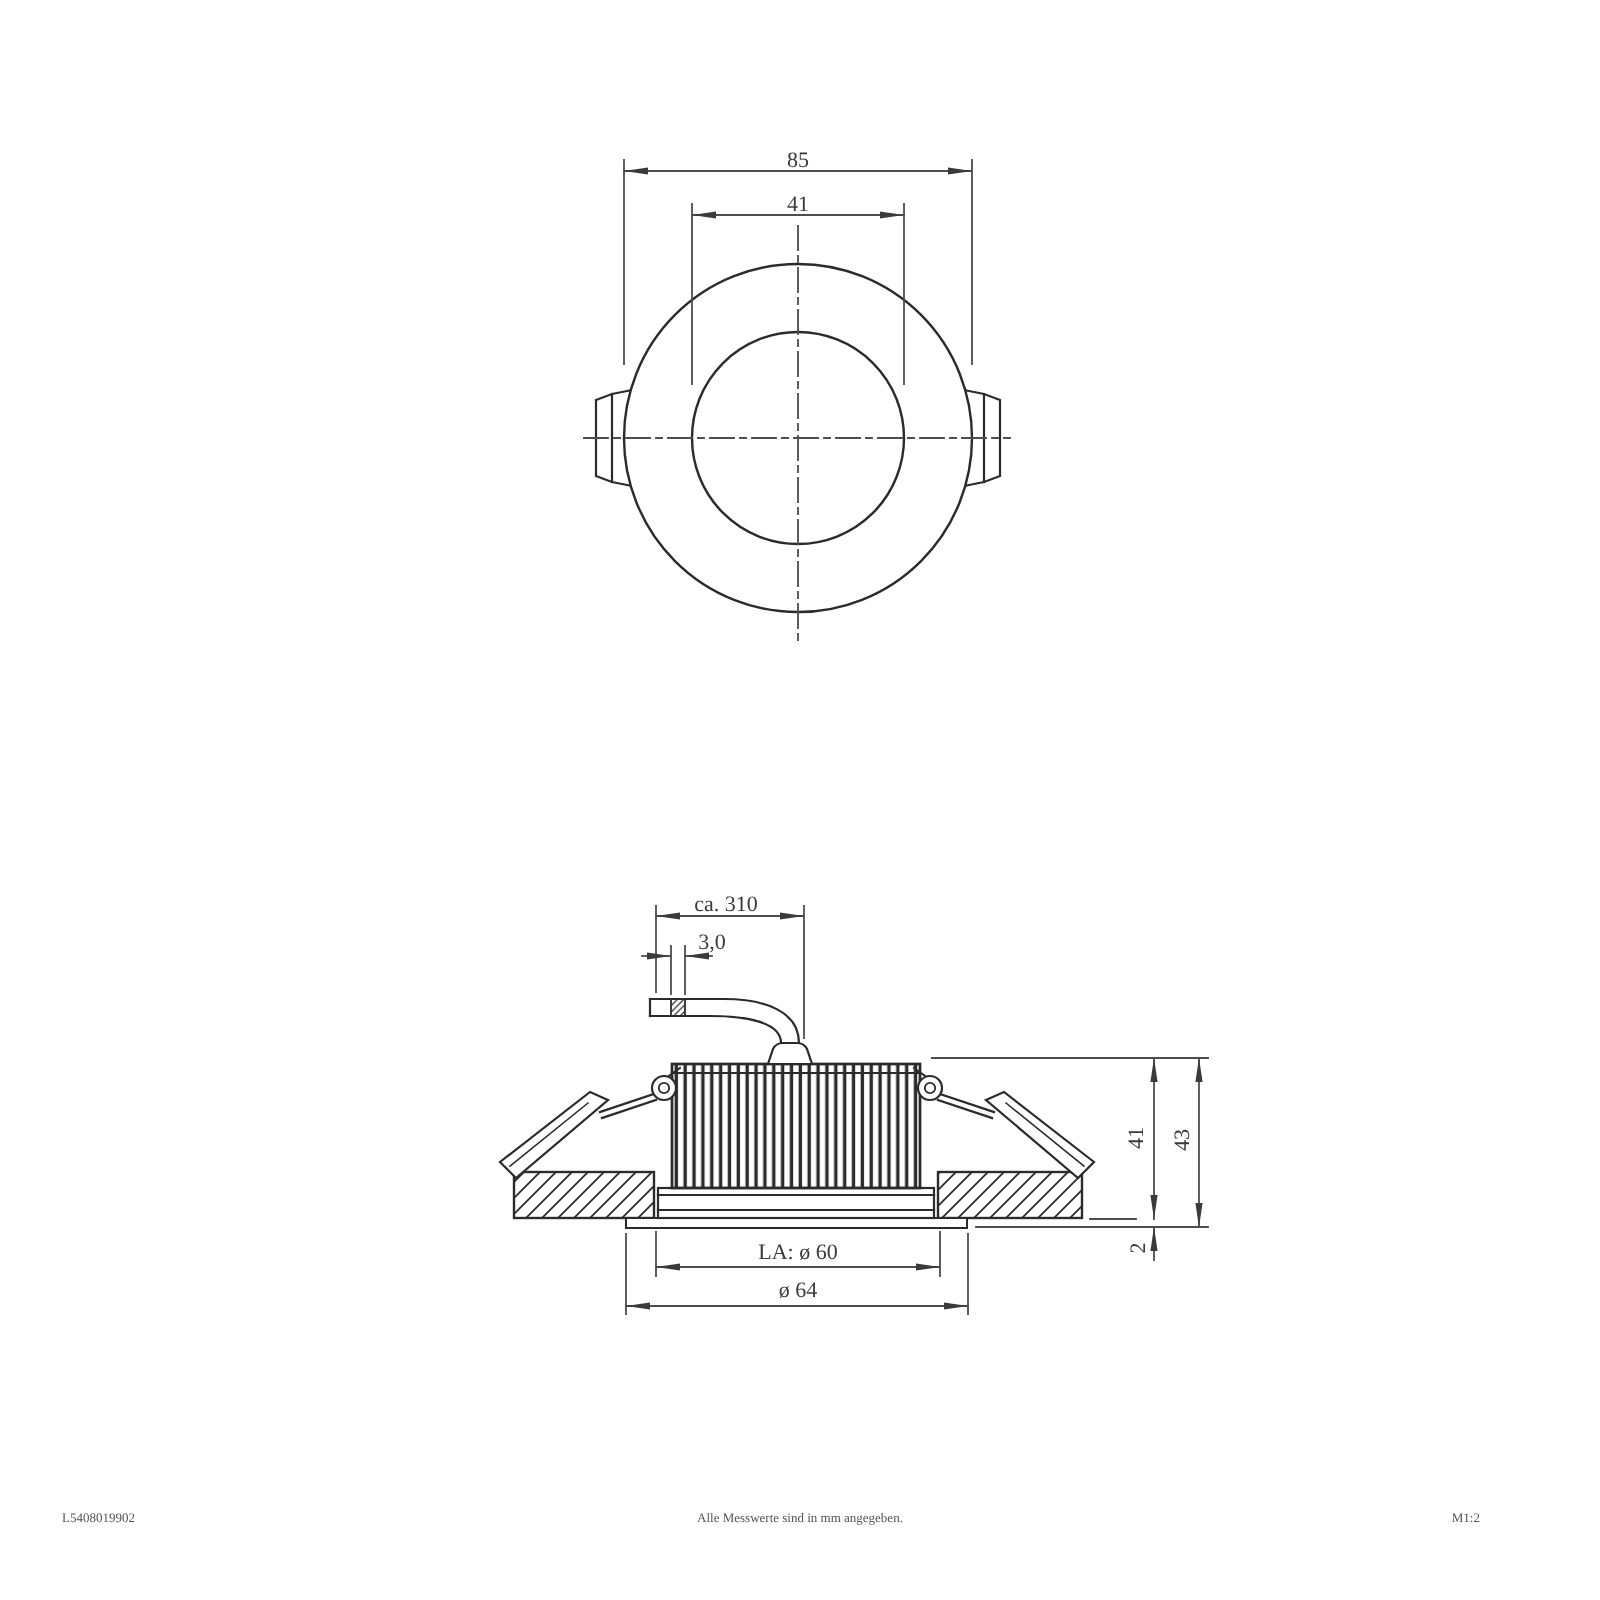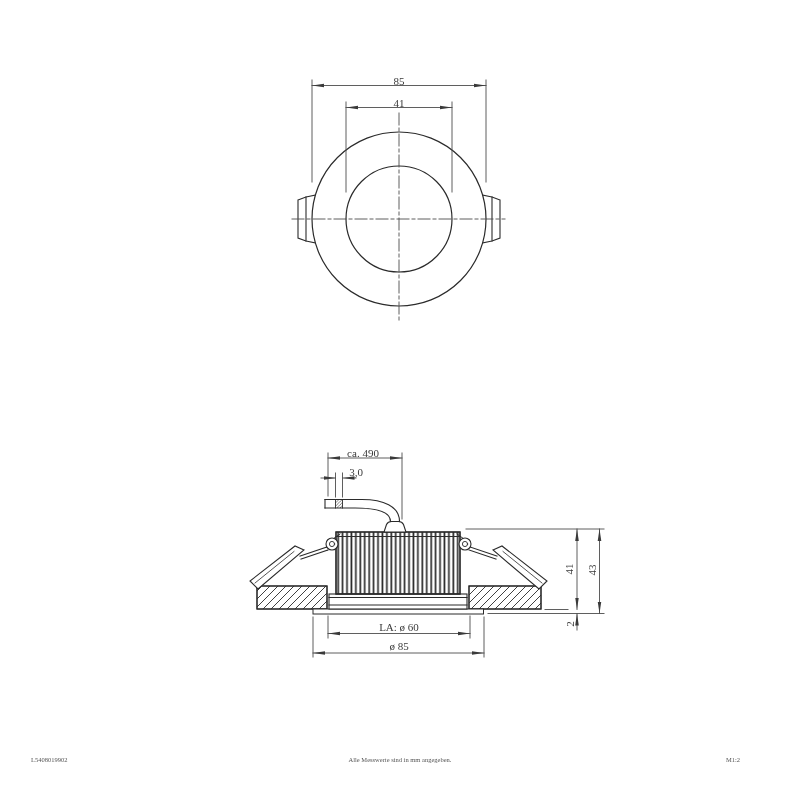--- a/index.html
+++ b/index.html
@@ -152,25 +152,25 @@
       <g stroke="#4d4d4d" stroke-width="0.9">
         <line x1="313" y1="617" x2="313" y2="657"></line>
         <line x1="484" y1="617" x2="484" y2="657"></line>
         <line x1="313" y1="653" x2="484" y2="653" marker-start="url(#arr)" marker-end="url(#arr)"></line>
       </g>
     </g>
   </svg>
 
   <div class="dim" style="left:399px;top:81px">85</div>
   <div class="dim" style="left:399px;top:103px">41</div>
-  <div class="dim" style="left:363px;top:453px">ca. 490</div>
+  <div class="dim" style="left:363px;top:453px">ca. 310</div>
   <div class="dim" style="left:356px;top:472px">3,0</div>
   <div class="dim rot" style="left:569px;top:569px">41</div>
   <div class="dim rot" style="left:592px;top:570px">43</div>
   <div class="dim rot" style="left:570px;top:624px">2</div>
   <div class="dim" style="left:399px;top:627px">LA: ø 60</div>
-  <div class="dim" style="left:399px;top:646px">ø 85</div>
+  <div class="dim" style="left:399px;top:646px">ø 64</div>
 
   <div class="foot" style="left:31px;top:757px">L5408019902</div>
   <div class="foot center" style="top:757px">Alle Messwerte sind in mm angegeben.</div>
   <div class="foot" style="right:60px;top:757px">M1:2</div>
 
 </div>
 
 </body></html>

